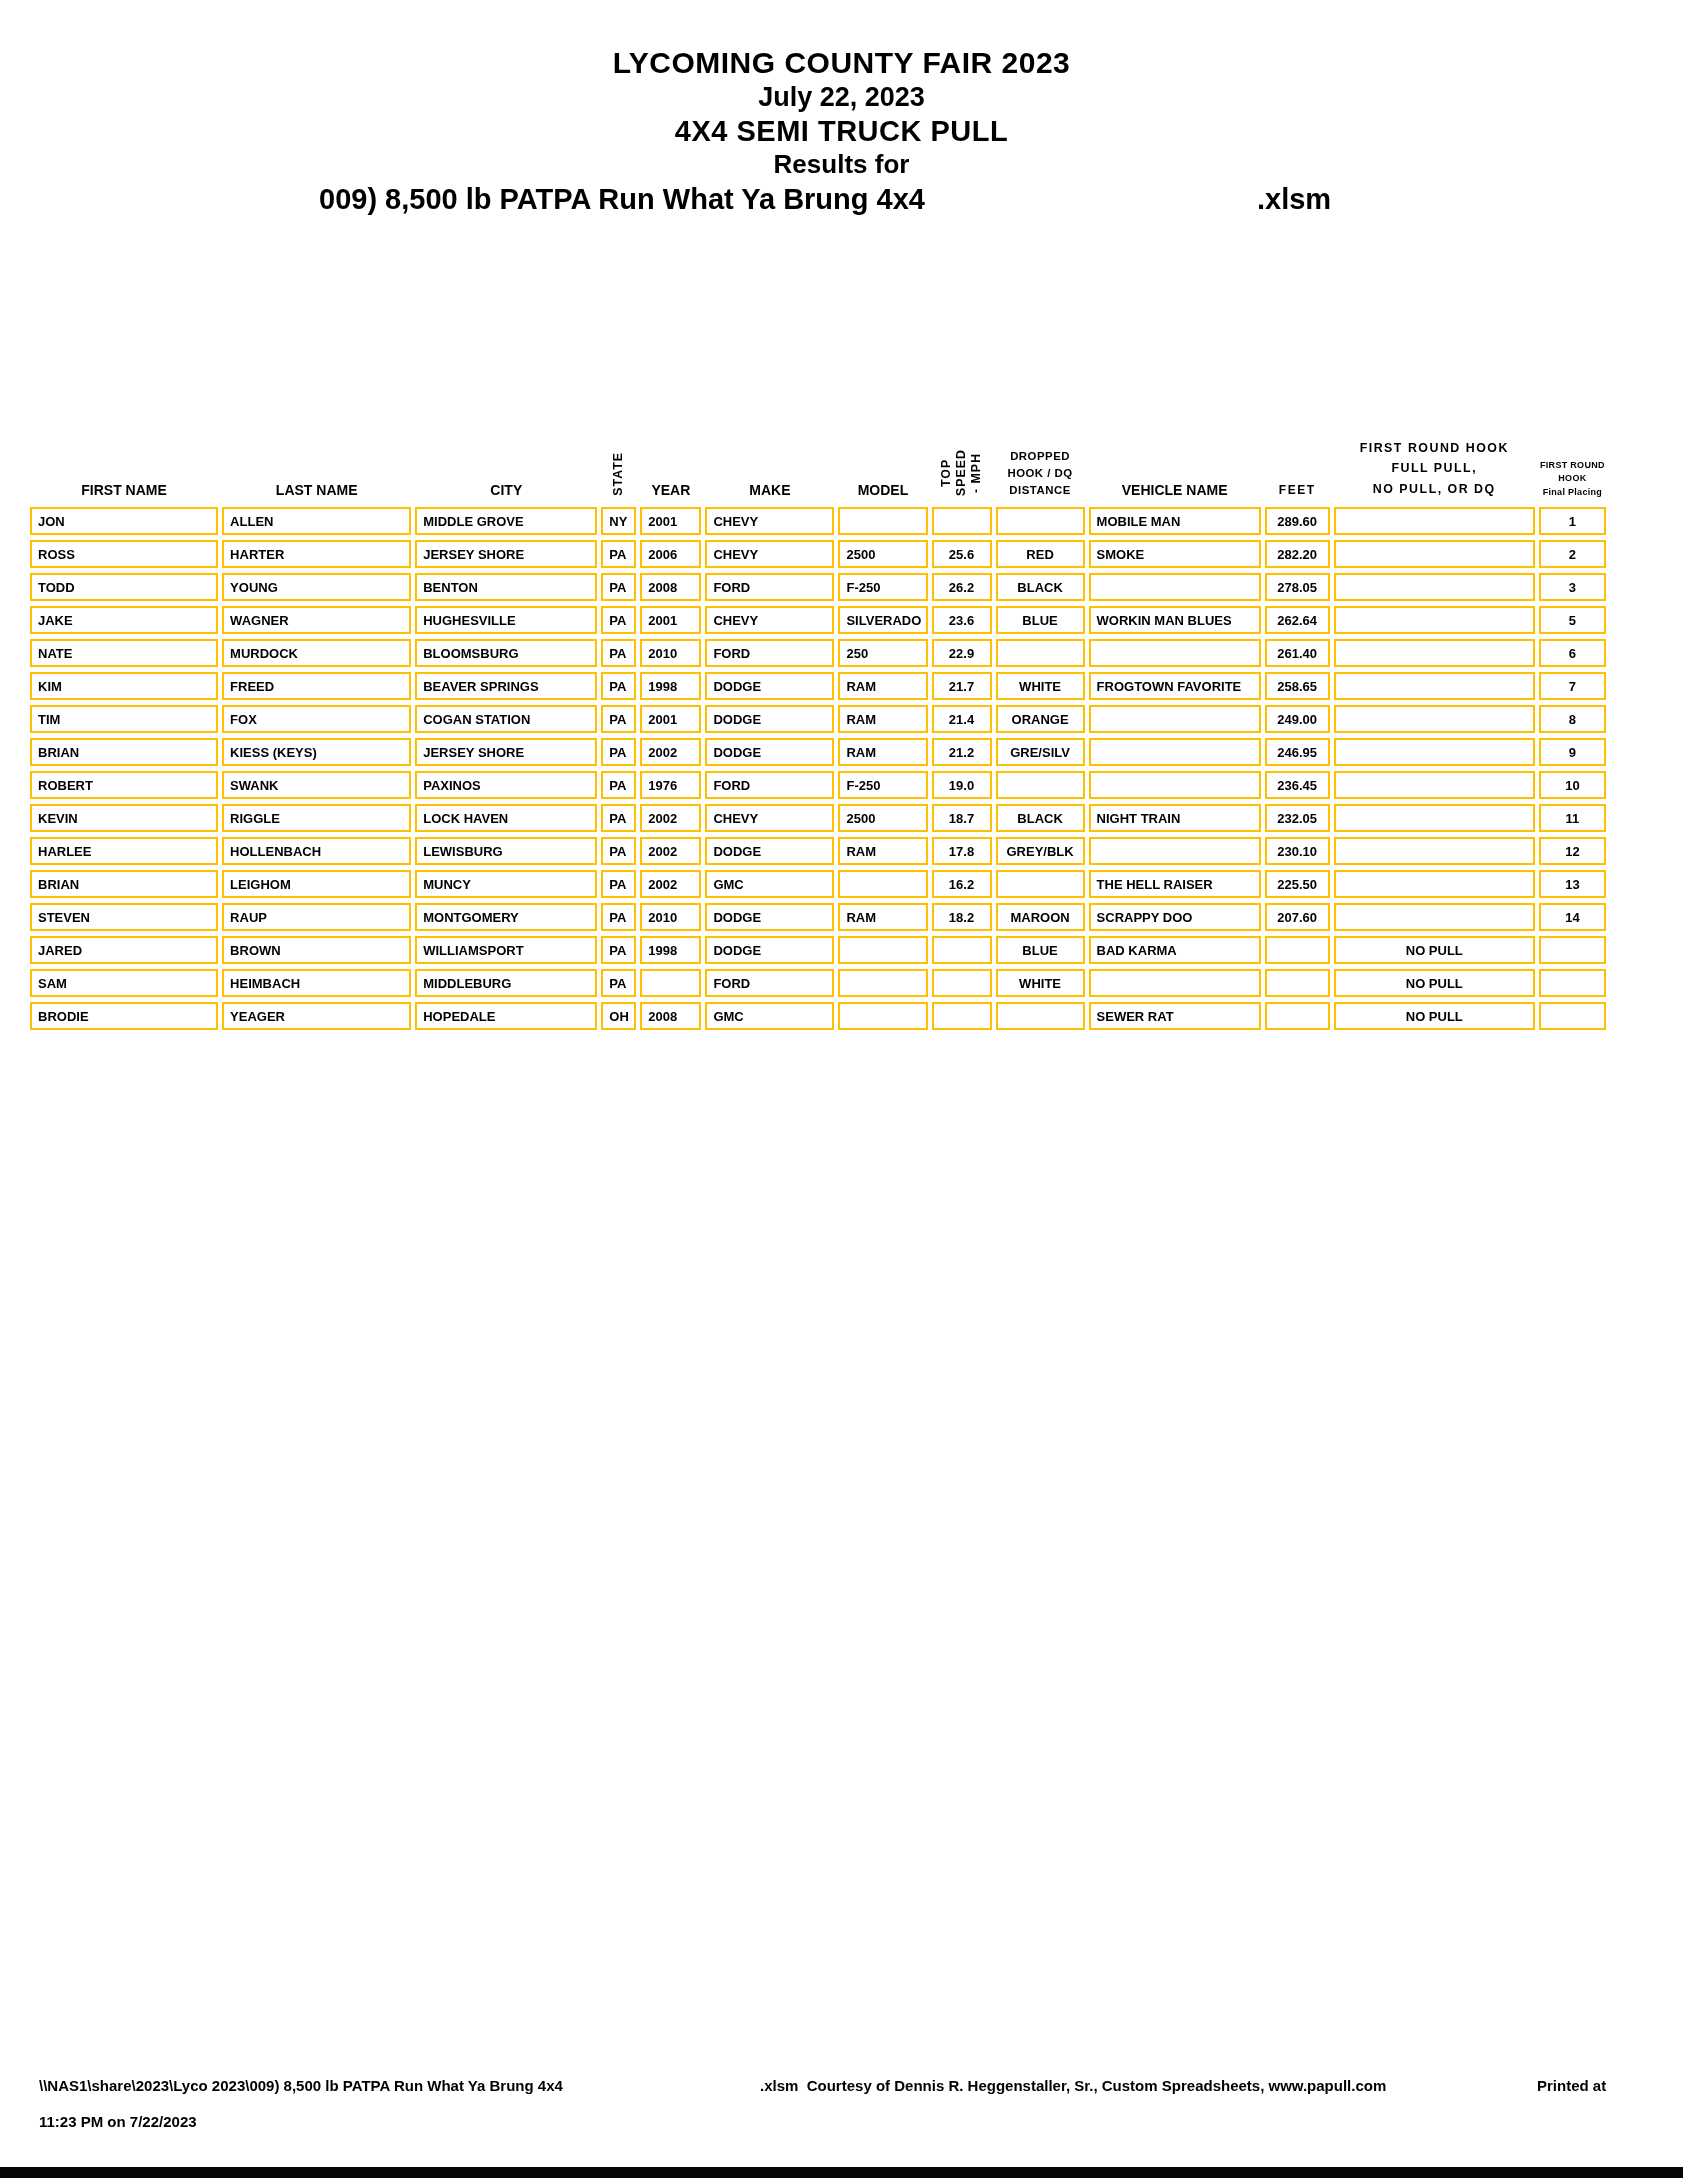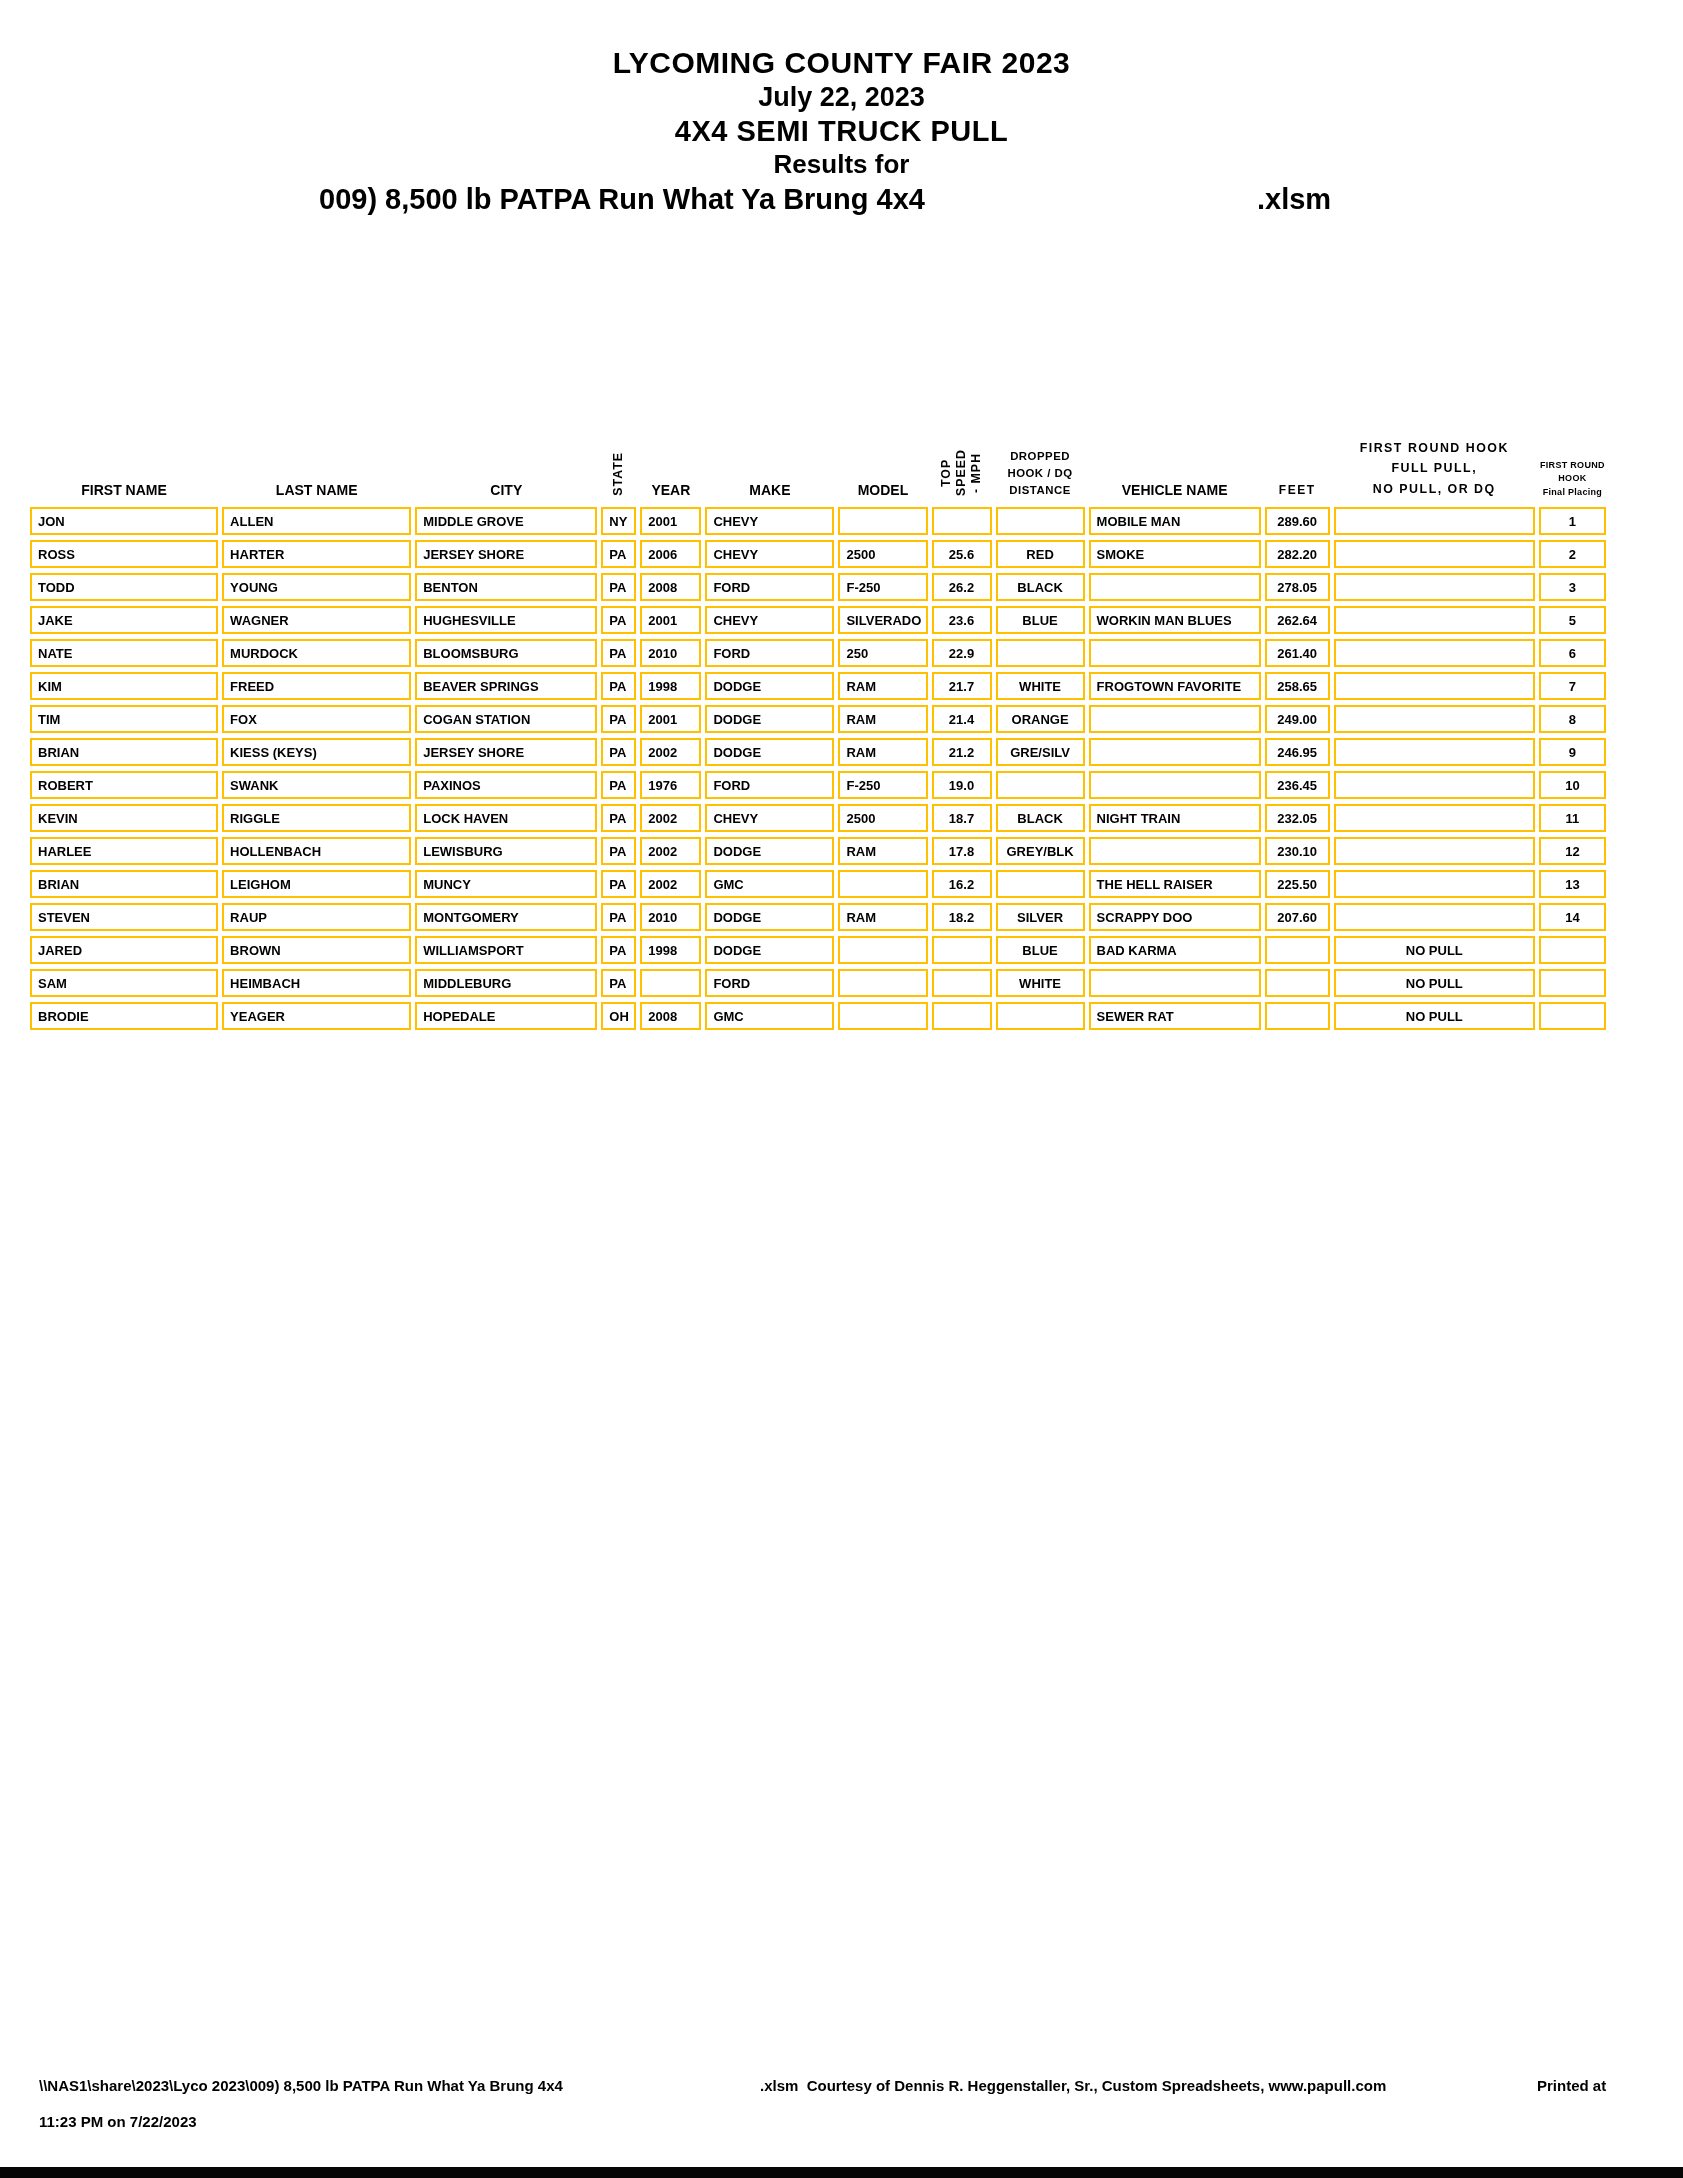--- a/index.html
+++ b/index.html
@@ -308,21 +308,21 @@
         </tr>
         <tr>
           <td>STEVEN</td>
           <td>RAUP</td>
           <td>MONTGOMERY</td>
           <td>PA</td>
           <td>2010</td>
           <td>DODGE</td>
           <td>RAM</td>
           <td>18.2</td>
-          <td>SILVER</td>
+          <td>MAROON</td>
           <td>SCRAPPY DOO</td>
           <td>207.60</td>
           <td></td>
           <td>14</td>
         </tr>
         <tr>
           <td>JARED</td>
           <td>BROWN</td>
           <td>WILLIAMSPORT</td>
           <td>PA</td>

